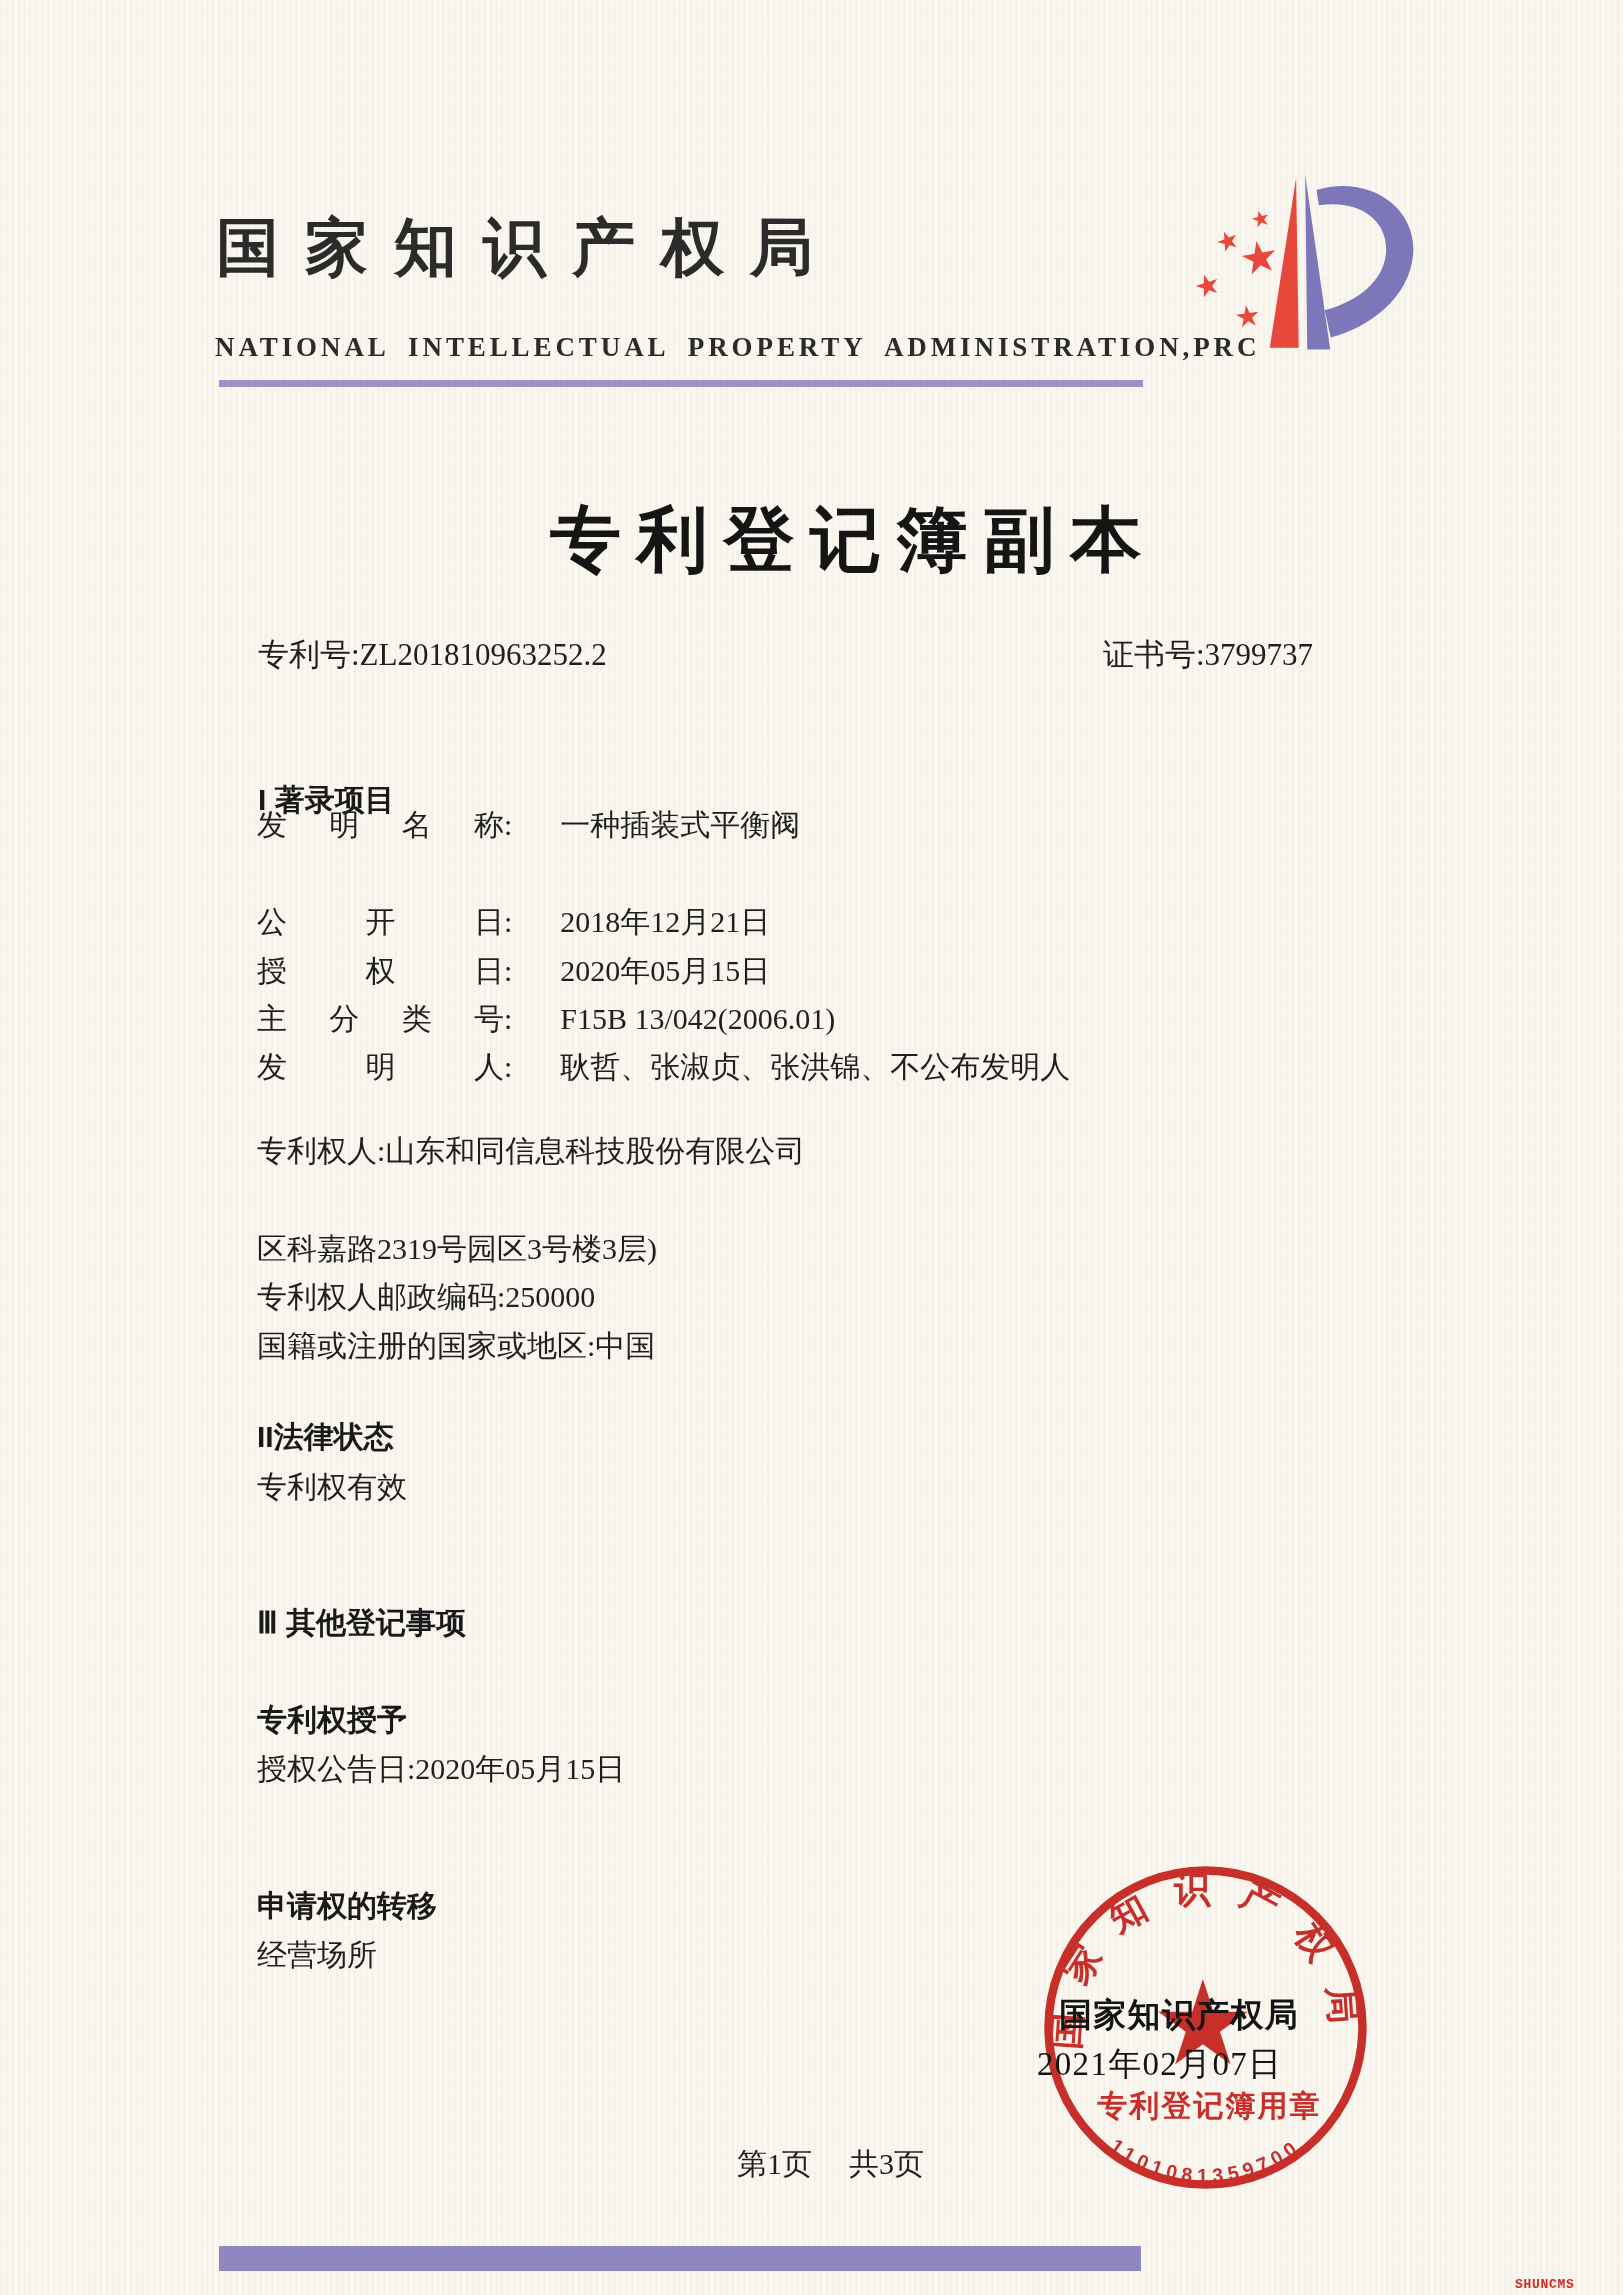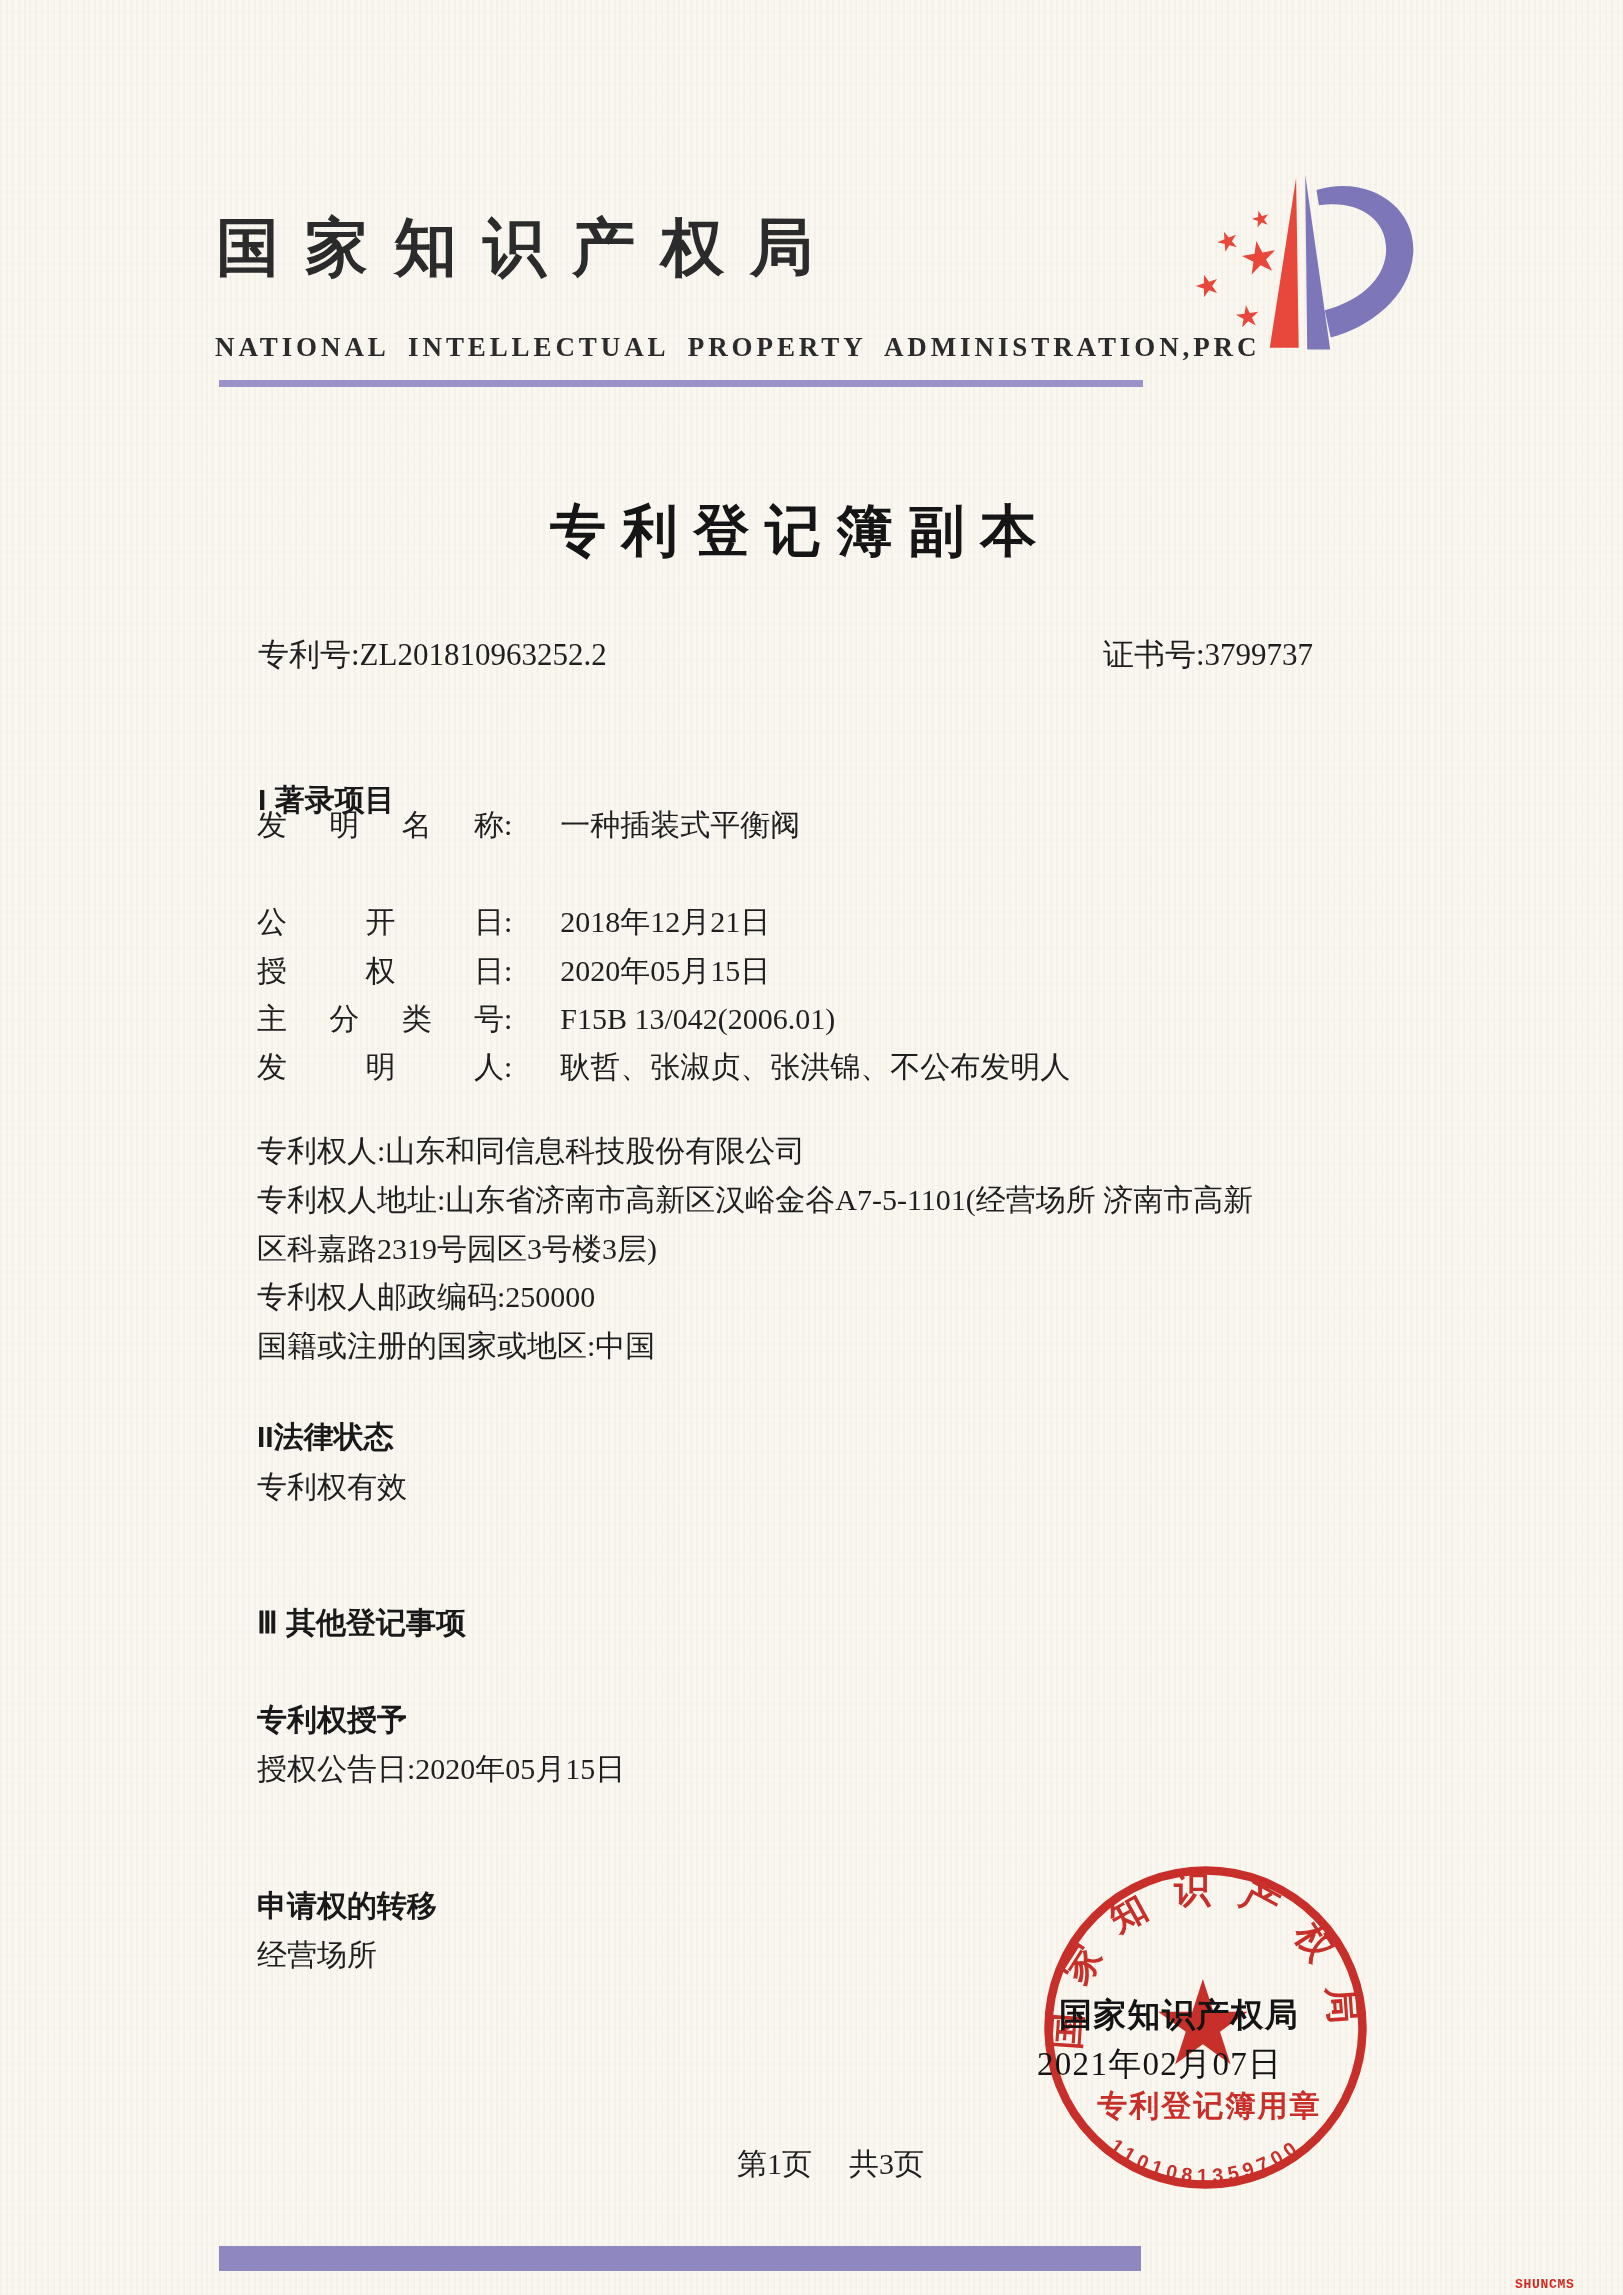--- a/index.html
+++ b/index.html
@@ -8,21 +8,21 @@
     background:#faf7f0;
     background-image:repeating-linear-gradient(90deg, rgba(225,218,205,.18) 0 2px, rgba(255,255,255,0) 2px 5.9px),
                      repeating-linear-gradient(0deg, rgba(235,230,220,.12) 0 1.3px, rgba(255,255,255,0) 1.3px 7.2px);
     font-family:"Liberation Serif", serif;color:#1f1f1f;
   }
   .abs{position:absolute;white-space:nowrap;line-height:1.2;}
   .org-cn{left:216px;top:211px;font-size:63px;font-weight:600;letter-spacing:26px;color:#2b2b2b;}
   .org-en{left:215px;top:331px;font-size:27px;font-weight:bold;letter-spacing:3.9px;word-spacing:9.2px;color:#2b2b2b;}
   .rule-top{left:219px;top:380px;width:924px;height:6.5px;}
   .logo{left:1182px;top:151px;width:236px;height:236px;}
-  .doc-title{left:550px;top:498px;font-size:56px;font-weight:bold;letter-spacing:15.7px;color:#151515;margin:0;}
+  .doc-title{left:550px;top:498px;font-size:71px;font-weight:bold;letter-spacing:15.7px;color:#151515;margin:0;}
   .num-line{top:636px;font-size:31px;font-weight:normal;}
   .patent-no{left:258px;}
   .cert-no{left:1103px;}
   .sec-head{font-family:"Liberation Sans", sans-serif;font-weight:bold;font-size:30px;color:#191919;}
   .body-line{font-size:30px;}
   .field-row{left:257px;font-size:30px;}
   .f-label{display:inline-block;width:247px;text-align:justify;text-align-last:justify;text-justify:inter-character;vertical-align:top;}
   .f-colon{display:inline-block;vertical-align:top;}
   .f-value{display:inline-block;margin-left:48px;vertical-align:top;}
   .stamp-wrap{left:1042px;top:1864px;width:327px;height:327px;opacity:.94;}
@@ -70,21 +70,20 @@
     <span class="f-label">授权日</span><span class="f-colon">:</span><span class="f-value">2020年05月15日</span>
   </div>
   <div class="abs field-row" style="top:1001px;">
     <span class="f-label">主分类号</span><span class="f-colon">:</span><span class="f-value">F15B 13/042(2006.01)</span>
   </div>
   <div class="abs body-line" style="left:257px;top:1133px;">专利权人:山东和同信息科技股份有限公司</div>
 
   <div class="abs field-row" style="top:1049px;">
     <span class="f-label">发明人</span><span class="f-colon">:</span><span class="f-value">耿哲、张淑贞、张洪锦、不公布发明人</span>
   </div>
-  <div class="abs body-line" style="left:257px;top:1182px;">专利权人地址:山东省济南市高新区汉峪金谷A7-5-1101(经营场所 济南市高新</div>
   <div class="abs body-line" style="left:257px;top:1231px;">区科嘉路2319号园区3号楼3层)</div>
   <div class="abs body-line" style="left:257px;top:1279px;">专利权人邮政编码:250000</div>
   <div class="abs body-line" style="left:257px;top:1328px;">国籍或注册的国家或地区:中国</div>
 
   <div class="abs sec-head" style="left:257px;top:1419px;">II法律状态</div>
   <div class="abs body-line" style="left:257px;top:1469px;">专利权有效</div>
 
   <div class="abs sec-head" style="left:257px;top:1605px;">Ⅲ 其他登记事项</div>
   <div class="abs sec-head" style="left:257px;top:1702px;">专利权授予</div>
   <div class="abs body-line" style="left:257px;top:1751px;">授权公告日:2020年05月15日</div>

